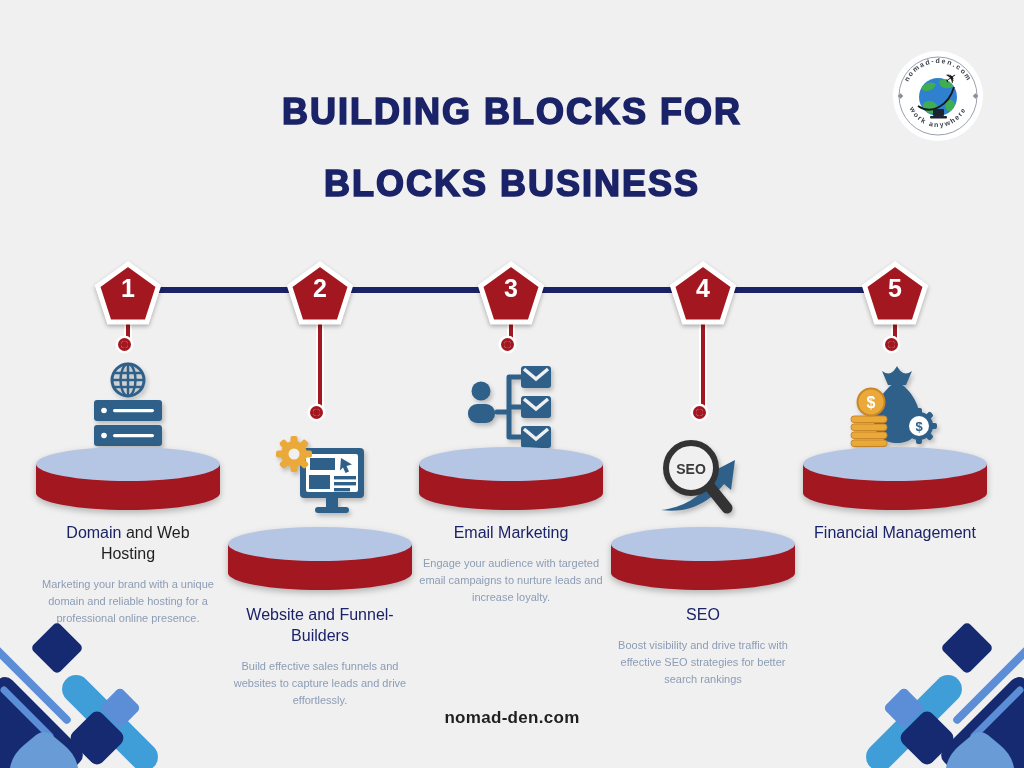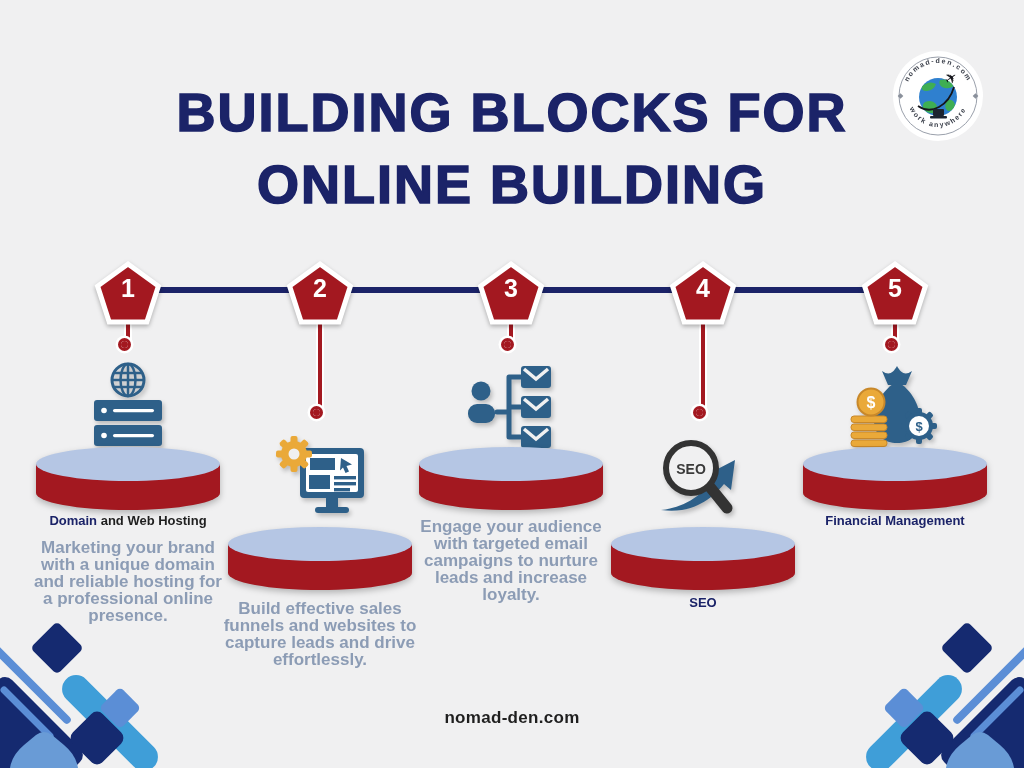--- a/index.html
+++ b/index.html
@@ -7,21 +7,21 @@
     --gold:#eaa939; --gold-dark:#c8882a; --pedestal-top:#b5c6e4;
     --desc:#8c9cb5; --dark:#1f1f1f; --deco-navy:#152a70;
     --deco-blue:#5b8ed6; --deco-sky:#3f9ed8;
   }
   *{margin:0;padding:0;box-sizing:border-box;}
   html,body{width:1024px;height:768px;}
   body{position:relative;width:1024px;height:768px;background:var(--bg);
        font-family:"Liberation Sans",sans-serif;overflow:hidden;}
 
   .title-block{position:absolute;top:76px;left:0;width:1024px;text-align:center;
-    color:var(--navy);font-weight:bold;font-size:54px;letter-spacing:2px;
+    color:var(--navy);font-weight:bold;font-size:36px;letter-spacing:2px;
     line-height:72px;-webkit-text-stroke:1.6px var(--navy);}
 
   
   .logo{position:absolute;left:892px;top:50px;width:92px;height:92px;}
   .logo .arc-text{font-size:7px;font-weight:bold;letter-spacing:1.6px;fill:#3a3f4a;}
 
   
   .timeline{position:absolute;left:128px;top:287px;width:767px;height:6px;
     background:var(--navy);z-index:1;}
 
@@ -47,45 +47,45 @@
   .icon svg{filter:drop-shadow(2px 3px 2px rgba(0,0,0,.22));}
 
   .pedestal{position:absolute;left:calc(50% - 95px);width:190px;height:66px;}
   .step.high .pedestal{top:188px;}
   .step.low  .pedestal{top:268px;}
   .pedestal svg{filter:drop-shadow(0 3px 3px rgba(0,0,0,.25));}
 
   .textblock{position:absolute;left:calc(50% - 105px);width:210px;text-align:center;}
   .step.high .textblock{top:252px;}
   .step.low  .textblock{top:334px;}
-  .step-title{max-width:168px;margin:0 auto;font-size:13px;font-weight:bold;
+  .step-title{max-width:168px;margin:12px auto;font-size:16px;font-weight:normal;
     line-height:21px;color:var(--dark);}
   .step-title .accent{color:var(--navy);}
-  .step-desc{max-width:196px;margin:8px auto 0;font-size:17px;font-weight:bold;
+  .step-desc{max-width:196px;margin:8px auto 0;font-size:11px;font-weight:normal;
     line-height:17px;color:var(--desc);}
 
   .footer{position:absolute;left:0;top:708px;width:1024px;text-align:center;
     color:var(--dark);font-size:17px;font-weight:bold;letter-spacing:.3px;}
 
   .corner{position:absolute;bottom:0;width:175px;height:165px;}
   .corner.left{left:0;}
   .corner.right{right:0;transform:scaleX(-1);}
 
   
   .f-steel{fill:var(--steel);} .f-white{fill:#fff;} .f-gold{fill:var(--gold);}
   .f-bg{fill:var(--bg);} .f-navy{fill:var(--deco-navy);} .f-blue{fill:var(--deco-blue);}
   .f-sky{fill:var(--deco-sky);} .f-crimson{fill:var(--crimson);} .f-ptop{fill:var(--pedestal-top);}
   .s-steel{stroke:var(--steel);} .s-bgline{stroke:var(--bg);} .s-dark{stroke:#333;}
 </style>
 </head>
 <body>
 
 <div class="title-block">
   <div>BUILDING BLOCKS FOR</div>
-  <div>ONLINE BUILDING</div>
+  <div>BLOCKS BUSINESS</div>
 </div>
 
 <div class="logo">
   <svg width="92" height="92" viewBox="0 0 92 92">
     <circle cx="46" cy="46" r="45" fill="#ffffff"></circle>
     <circle cx="46" cy="46" r="39" fill="none" stroke="#9aa0ab" stroke-width="1"></circle>
     <rect x="6.5" y="44" width="4" height="4" fill="#8a909b" transform="rotate(45 8.5 46)"></rect>
     <rect x="81.5" y="44" width="4" height="4" fill="#8a909b" transform="rotate(45 83.5 46)"></rect>
     <defs>
       <path id="arcTop" d="M 13 46 A 33 33 0 0 1 79 46"></path>
@@ -192,20 +192,21 @@
     </svg>
   </div>
   <div class="pedestal">
     <svg width="190" height="66" viewBox="0 0 190 66">
       <ellipse cx="95" cy="47" rx="92" ry="17" class="f-crimson"></ellipse>
       <rect x="3" y="18" width="184" height="29" class="f-crimson"></rect>
       <ellipse cx="95" cy="18" rx="92" ry="17" class="f-ptop"></ellipse>
     </svg>
   </div>
   <div class="textblock">
+    <div class="step-title"><span class="accent">Website and Funnel-Builders</span><span></span></div>
     <div class="step-desc">Build effective sales funnels and websites to capture leads and drive effortlessly.</div>
   </div>
 </div>
 
 <div class="step high" style="left:411px">
   <div class="pentagon-wrap">
     <svg width="76" height="72" viewBox="0 0 76 72">
       <polygon points="38,6 68.4,28.1 56.8,63.9 19.2,63.9 7.6,28.1" class="f-crimson" stroke="#fff" stroke-width="5"></polygon>
     </svg>
     <span class="step-number">3</span>
@@ -228,20 +229,21 @@
     </svg>
   </div>
   <div class="pedestal">
     <svg width="190" height="66" viewBox="0 0 190 66">
       <ellipse cx="95" cy="47" rx="92" ry="17" class="f-crimson"></ellipse>
       <rect x="3" y="18" width="184" height="29" class="f-crimson"></rect>
       <ellipse cx="95" cy="18" rx="92" ry="17" class="f-ptop"></ellipse>
     </svg>
   </div>
   <div class="textblock">
+    <div class="step-title"><span class="accent">Email Marketing</span><span></span></div>
     <div class="step-desc">Engage your audience with targeted email campaigns to nurture leads and increase loyalty.</div>
   </div>
 </div>
 
 <div class="step low" style="left:603px">
   <div class="pentagon-wrap">
     <svg width="76" height="72" viewBox="0 0 76 72">
       <polygon points="38,6 68.4,28.1 56.8,63.9 19.2,63.9 7.6,28.1" class="f-crimson" stroke="#fff" stroke-width="5"></polygon>
     </svg>
     <span class="step-number">4</span>
@@ -258,20 +260,21 @@
   </div>
   <div class="pedestal">
     <svg width="190" height="66" viewBox="0 0 190 66">
       <ellipse cx="95" cy="47" rx="92" ry="17" class="f-crimson"></ellipse>
       <rect x="3" y="18" width="184" height="29" class="f-crimson"></rect>
       <ellipse cx="95" cy="18" rx="92" ry="17" class="f-ptop"></ellipse>
     </svg>
   </div>
   <div class="textblock">
     <div class="step-title"><span class="accent">SEO</span><span></span></div>
+    <div class="step-desc">Boost visibility and drive traffic with effective SEO strategies for better search rankings</div>
   </div>
 </div>
 
 <div class="step high" style="left:795px">
   <div class="pentagon-wrap">
     <svg width="76" height="72" viewBox="0 0 76 72">
       <polygon points="38,6 68.4,28.1 56.8,63.9 19.2,63.9 7.6,28.1" class="f-crimson" stroke="#fff" stroke-width="5"></polygon>
     </svg>
     <span class="step-number">5</span>
   </div>

